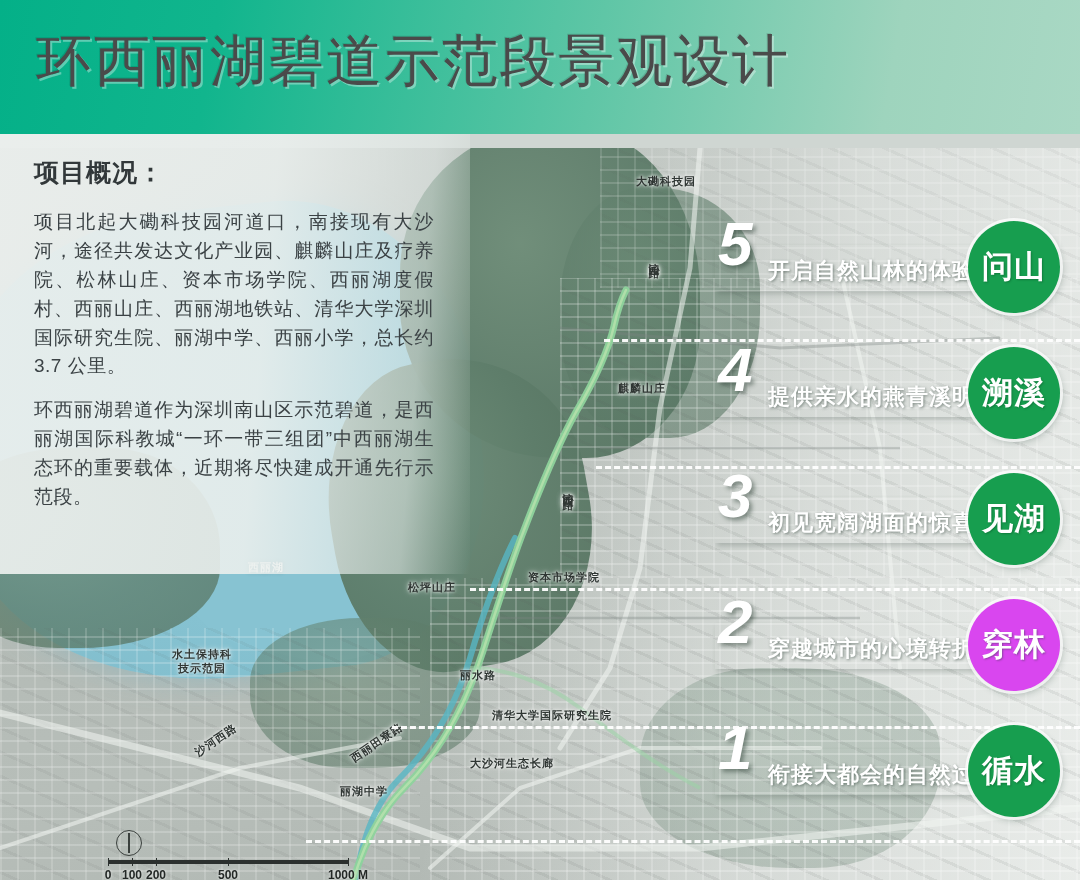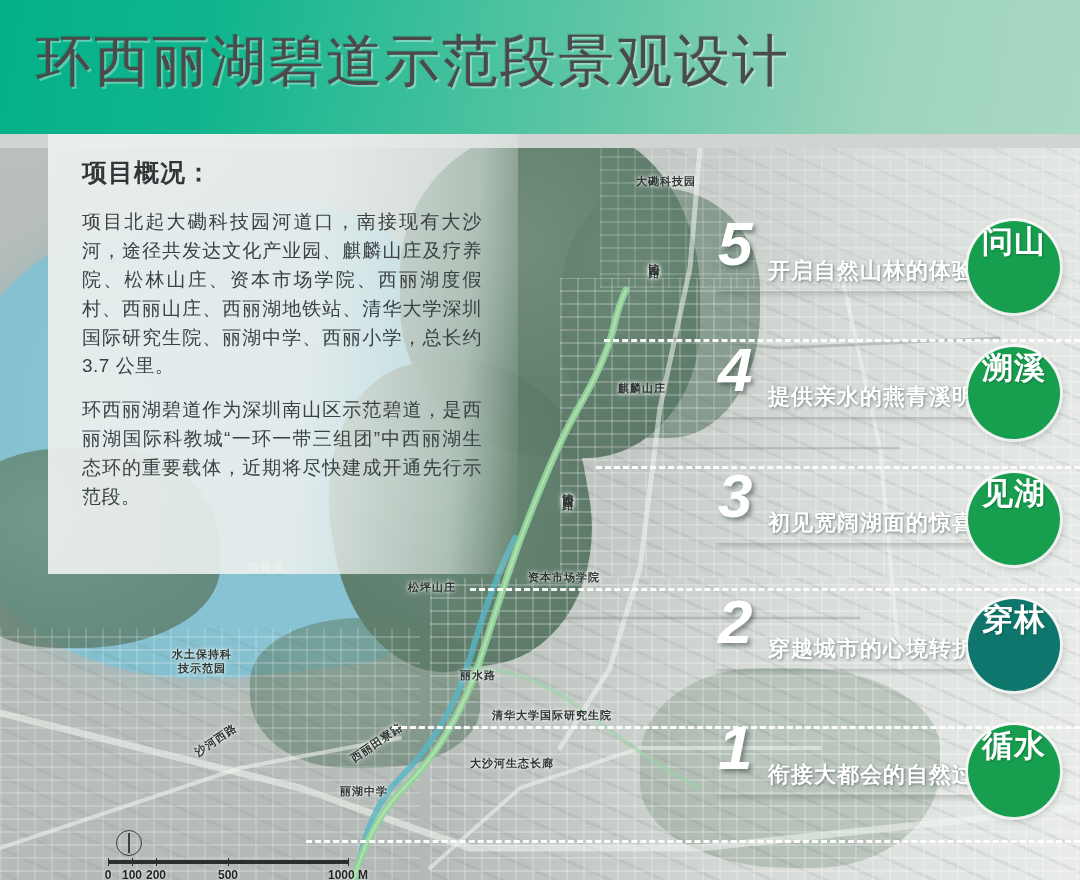--- a/index.html
+++ b/index.html
@@ -88,21 +88,21 @@
   .maplabel.two { white-space: normal; width: 60px; text-align: center; line-height: 1.25; }
   .maplabel.rot { transform: rotate(-34deg); transform-origin: left center; }
 
   
   .sep {
     position: absolute; height: 0; border-top: 3px dashed #ffffff;
     opacity: 0.95;
   }
 
   
-  #panel { position: absolute; left: 0px; top: 134px; width: 406px; height: 440px; margin-left: 48px; }
+  #panel { position: absolute; left: 0px; top: 134px; width: 406px; height: 440px; }
   #panel-veil {
     position: absolute; left: 0; top: 0; width: 470px; height: 440px;
     background: linear-gradient(95deg, rgba(236,240,238,0.93) 0%, rgba(234,239,237,0.90) 55%, rgba(232,238,236,0.55) 86%, rgba(232,238,236,0.0) 100%);
   }
   #panel-title {
     position: absolute; left: 34px; top: 22px;
     font-size: 25px; font-weight: 700; color: #32383a; letter-spacing: 1px;
   }
   .para {
     position: absolute; left: 34px; width: 400px;
@@ -127,21 +127,21 @@
   }
   .cal-text {
     position: absolute; left: 78px; top: 37px;
     font-size: 22px; font-weight: 700; color: #ffffff; letter-spacing: 1px;
     text-shadow: 1px 1px 3px rgba(25,45,35,0.5);
     white-space: nowrap;
   }
   .cal-circle {
     position: absolute; left: 278px; top: 2px; width: 92px; height: 92px;
     border-radius: 50%; background: #179e4f;
-    display: flex; justify-content: center;
+    display: flex; align-items: center; justify-content: center;
     box-shadow: 0 0 0 3px rgba(255,255,255,0.75), 2px 3px 7px rgba(30,60,45,0.3);
   }
   .cal-circle span {
     font-size: 31px; font-weight: 700; color: #ffffff; letter-spacing: 1px;
     text-shadow: 1px 1px 2px rgba(0,60,25,0.35);
   }
 
   
   #scale { position: absolute; left: 108px; top: 816px; width: 240px; height: 56px; }
   #north {
@@ -288,21 +288,21 @@
         <div class="cal-num">3</div>
         <div class="cal-text">初见宽阔湖面的惊喜</div>
         <div class="cal-circle" style="background: rgb(23, 158, 79);">
           <span>见湖</span>
         </div>
       </div>
       <div class="callout" style="left: 690px; top: 597px;">
         <div class="cal-bar"></div>
         <div class="cal-num">2</div>
         <div class="cal-text">穿越城市的心境转折</div>
-        <div class="cal-circle" style="background: #0f766e;">
+        <div class="cal-circle" style="background: #d946ef;">
           <span>穿林</span>
         </div>
       </div>
       <div class="callout" style="left: 690px; top: 723px;">
         <div class="cal-bar"></div>
         <div class="cal-num">1</div>
         <div class="cal-text">衔接大都会的自然过渡</div>
         <div class="cal-circle" style="background: rgb(23, 158, 79);">
           <span>循水</span>
         </div>

